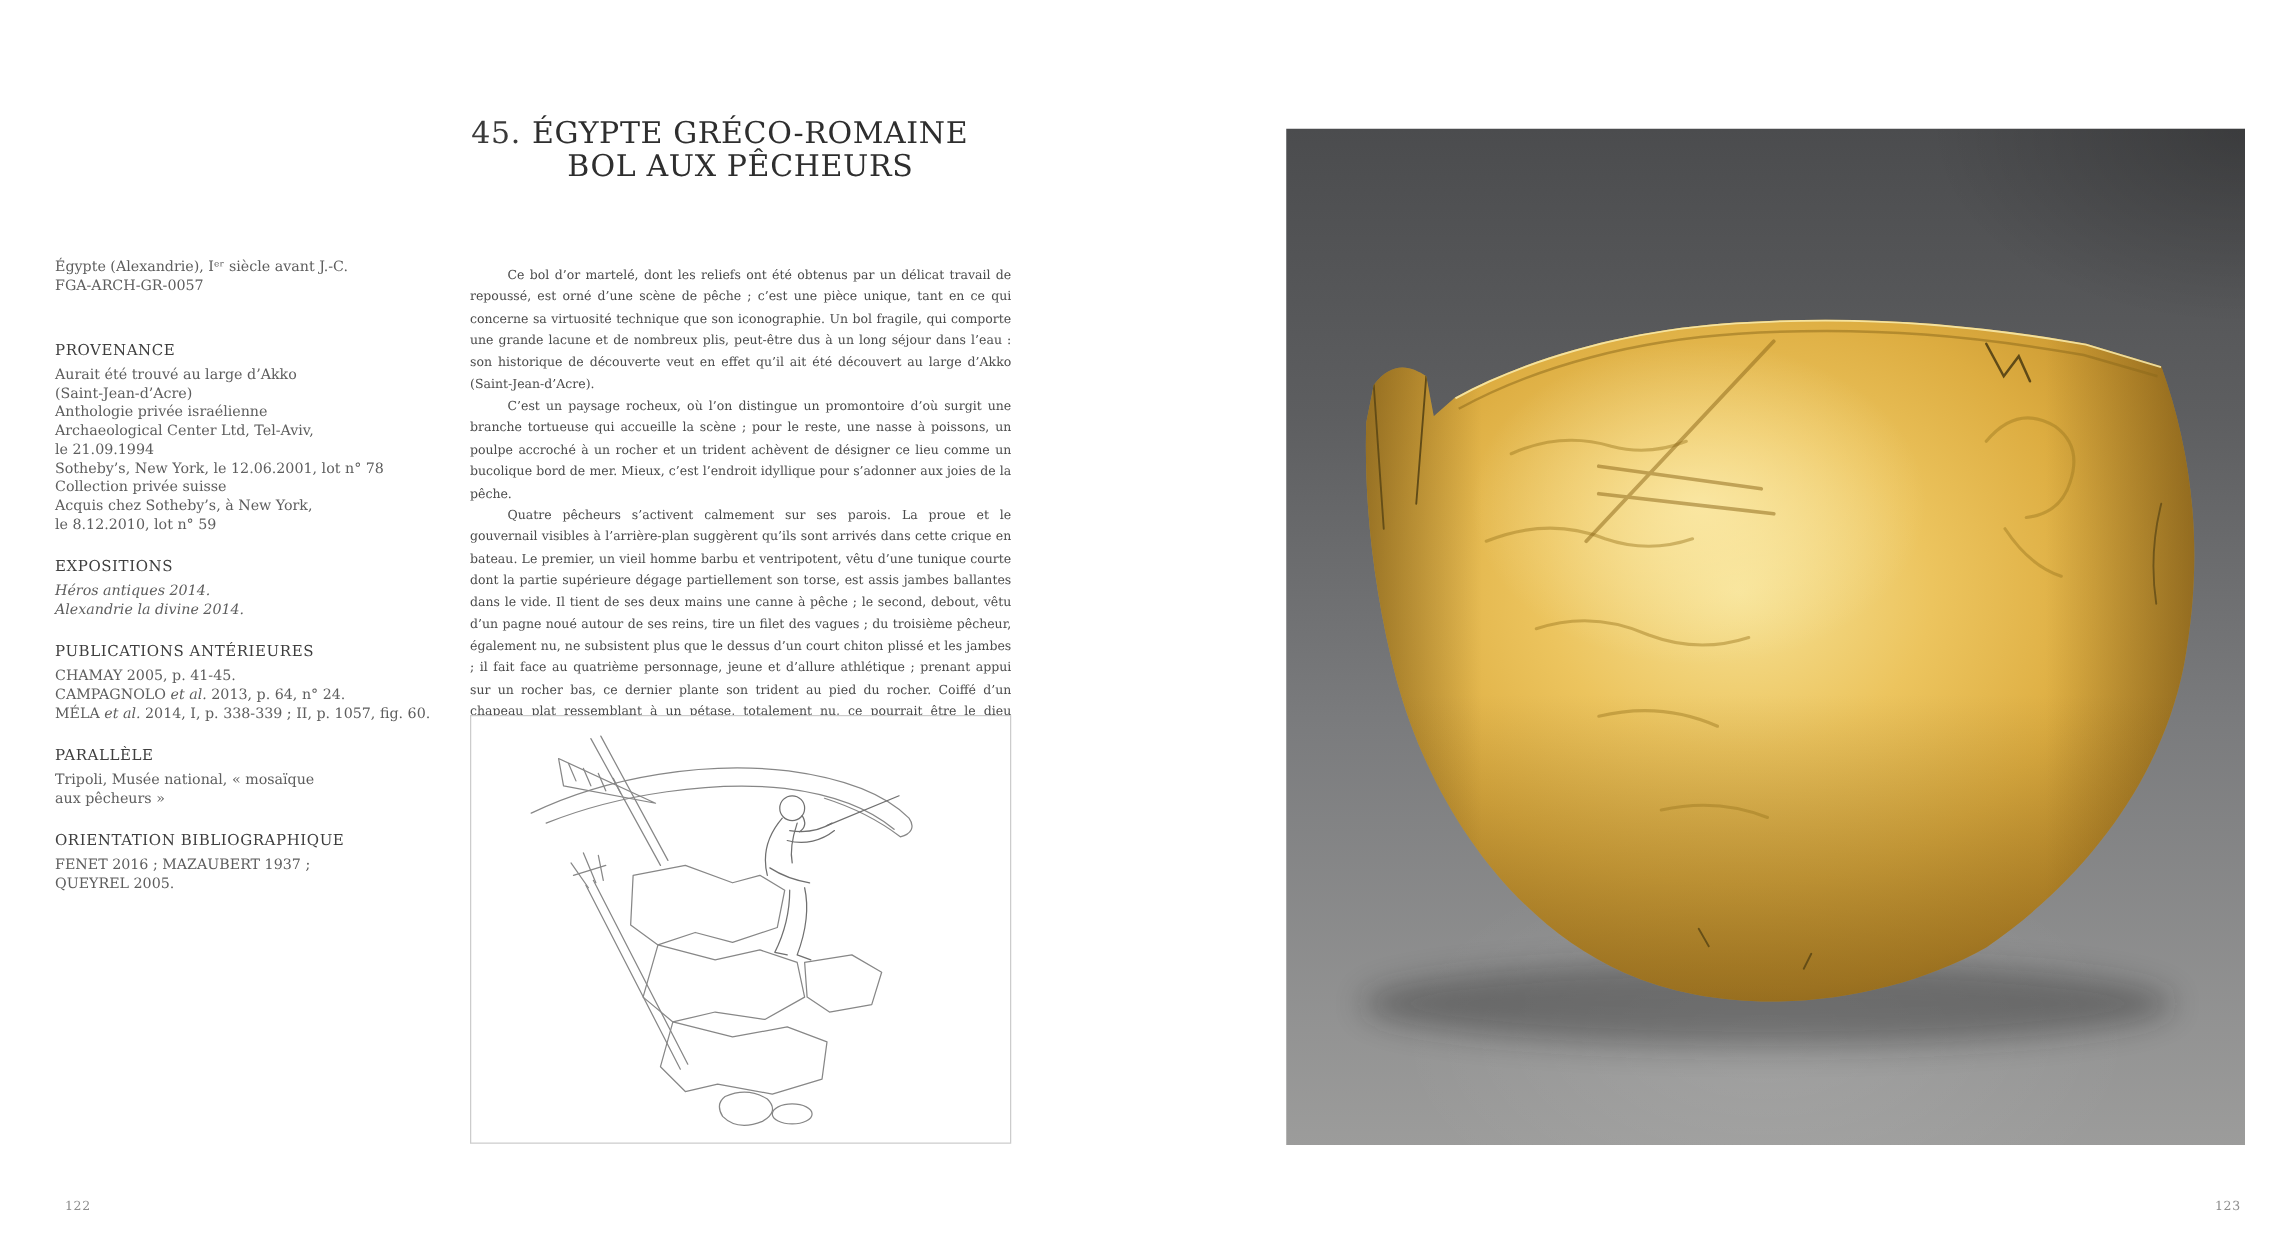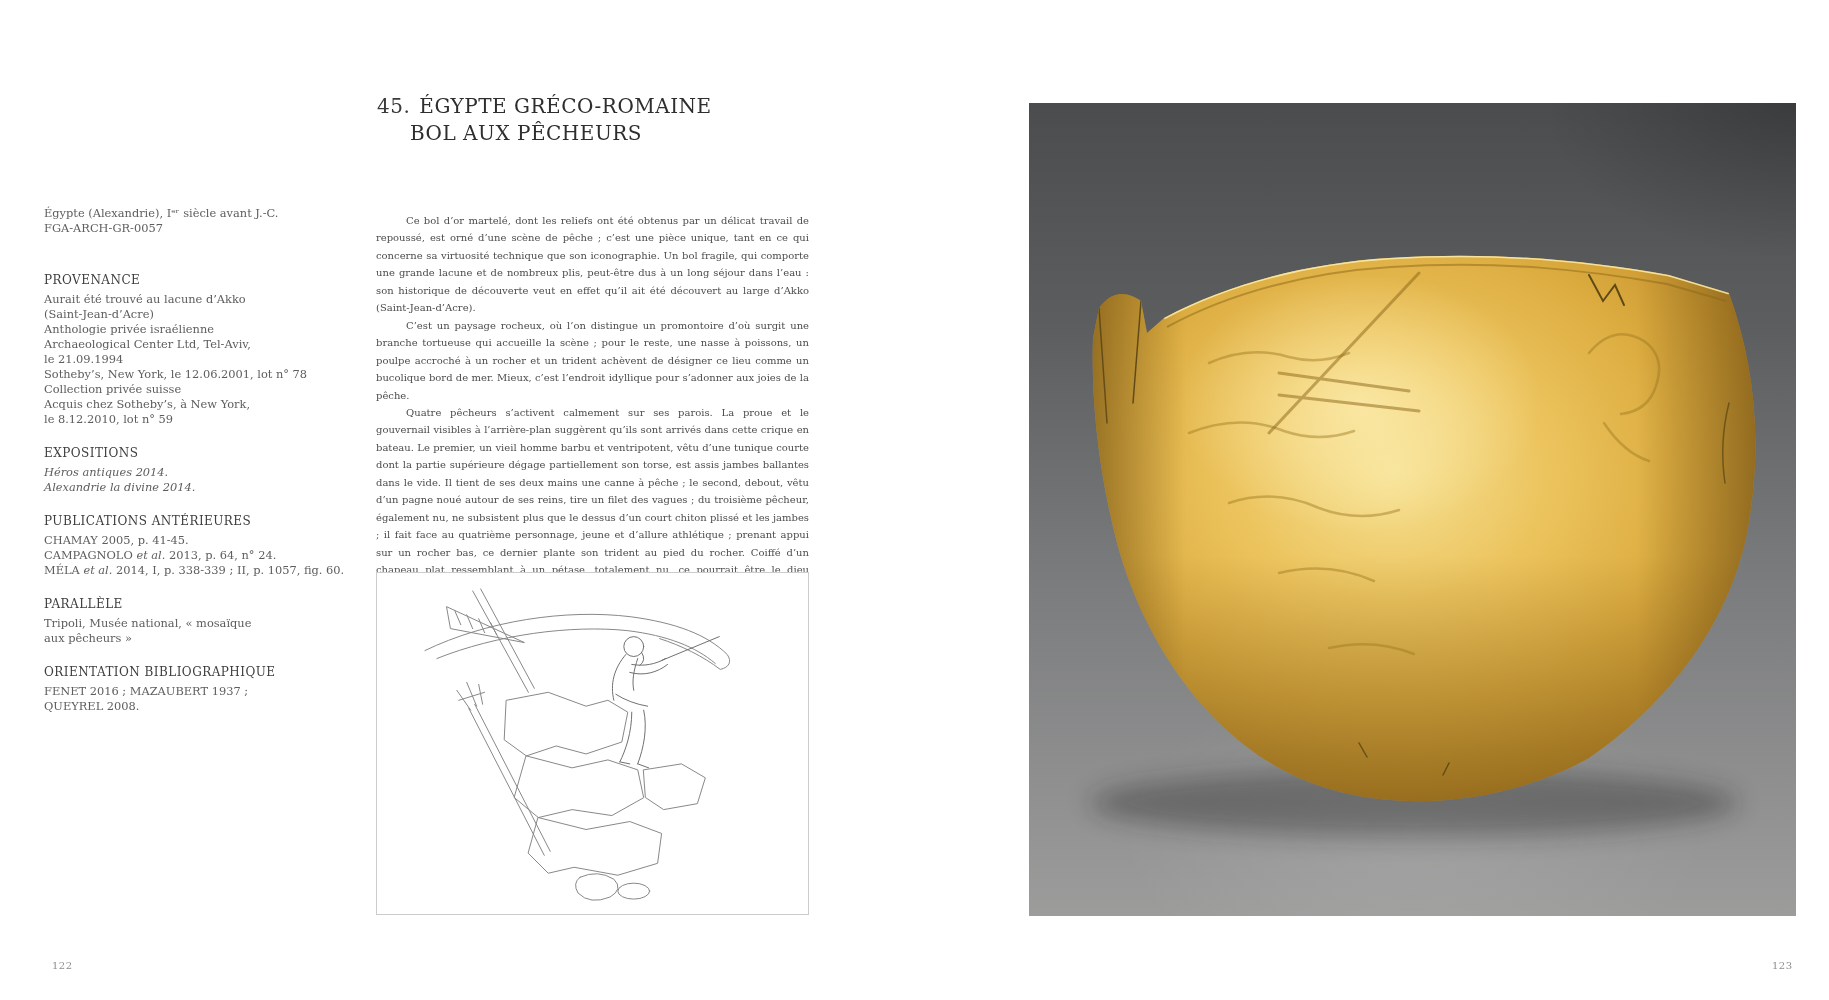--- a/index.html
+++ b/index.html
@@ -1,20 +1,20 @@
 <!DOCTYPE html>
 <html lang="fr" style="--photo-top: #4b4c4e; --photo-bottom: #9c9c9b;"><head>
 <meta charset="utf-8">
 <style>
   html,body{margin:0;padding:0;background:#ffffff;}
   body{font-family:"DejaVu Serif", serif; -webkit-font-smoothing:antialiased;}
   .canvas{position:relative;width:1829px;height:1000px;background:#ffffff;overflow:hidden;}
 
   
-  .title-block{position:absolute;left:377px;top:93px;color:#2e2e2e;font-size:20px;line-height:27px;letter-spacing:.5px;}
+  .title-block{position:absolute;left:377px;top:93px;color:#2e2e2e;font-size:24px;line-height:27px;letter-spacing:.5px;text-align:center;}
   .t-row{display:flex;}
   .t-num{margin-right:9px;color:#3a3a3a;}
   .t-line2{margin-left:33px;}
 
   .sidebar{position:absolute;left:44px;top:206px;width:300px;font-size:11.4px;line-height:15px;color:#5d5d5d;}
   .side-block{margin:0 0 15px 0;}
   .side-line{white-space:nowrap;}
   .side-section{margin-top:19px;}
   .side-section.first{margin-top:37px;}
   .side-heading{font-weight:normal;color:#3e3e3e;font-size:12px;letter-spacing:.45px;margin-bottom:4px;}
@@ -53,21 +53,21 @@
   </div>
 
   <div class="sidebar">
     <div class="side-block">
       <div class="side-line">Égypte (Alexandrie), Iᵉʳ siècle avant J.-C.</div>
       <div class="side-line">FGA-ARCH-GR-0057</div>
     </div>
     <div id="sidebar-sections">
         <div class="side-section first">
           <div class="side-heading">PROVENANCE</div>
-          <div class="side-line"><span>Aurait été trouvé au lacune d’Akko</span></div>
+          <div class="side-line"><span>Aurait été trouvé au large d’Akko</span></div>
           <div class="side-line"><span>(Saint-Jean-d’Acre)</span></div>
           <div class="side-line"><span>Anthologie privée israélienne</span></div>
           <div class="side-line"><span>Archaeological Center Ltd, Tel-Aviv,</span></div>
           <div class="side-line"><span>le 21.09.1994</span></div>
           <div class="side-line"><span>Sotheby’s, New York, le 12.06.2001, lot n° 78</span></div>
           <div class="side-line"><span>Collection privée suisse</span></div>
           <div class="side-line"><span>Acquis chez Sotheby’s, à New York,</span></div>
           <div class="side-line"><span>le 8.12.2010, lot n° 59</span></div>
         </div>
         <div class="side-section">
@@ -82,21 +82,21 @@
           <div class="side-line"><span>MÉLA </span><em>et al.</em><span> 2014, I, p. 338-339 ; II, p. 1057, fig. 60.</span></div>
         </div>
         <div class="side-section">
           <div class="side-heading">PARALLÈLE</div>
           <div class="side-line"><span>Tripoli, Musée national, « mosaïque</span></div>
           <div class="side-line"><span>aux pêcheurs »</span></div>
         </div>
         <div class="side-section">
           <div class="side-heading">ORIENTATION BIBLIOGRAPHIQUE</div>
           <div class="side-line"><span>FENET 2016 ; MAZAUBERT 1937 ;</span></div>
-          <div class="side-line"><span>QUEYREL 2008.</span></div>
+          <div class="side-line"><span>QUEYREL 2005.</span></div>
         </div>
       </div>
   </div>
 
   <div class="article" id="article">
       <p class="para"><span>Ce bol d’or martelé, dont les reliefs ont été obtenus par un délicat travail de repoussé, est orné d’une scène de pêche ; c’est une pièce unique, tant en ce qui concerne sa virtuosité technique que son iconographie. Un bol fragile, qui comporte une grande lacune et de nombreux plis, peut-être dus à un long séjour dans l’eau : son historique de découverte veut en effet qu’il ait été découvert au large d’Akko (Saint-Jean-d’Acre).</span></p>
       <p class="para"><span>C’est un paysage rocheux, où l’on distingue un promontoire d’où surgit une branche tortueuse qui accueille la scène ; pour le reste, une nasse à poissons, un poulpe accroché à un rocher et un trident achèvent de désigner ce lieu comme un bucolique bord de mer. Mieux, c’est l’endroit idyllique pour s’adonner aux joies de la pêche.</span></p>
       <p class="para"><span>Quatre pêcheurs s’activent calmement sur ses parois. La proue et le gouvernail visibles à l’arrière-plan suggèrent qu’ils sont arrivés dans cette crique en bateau. Le premier, un vieil homme barbu et ventripotent, vêtu d’une tunique courte dont la partie supérieure dégage partiellement son torse, est assis jambes ballantes dans le vide. Il tient de ses deux mains une canne à pêche ; le second, debout, vêtu d’un pagne noué autour de ses reins, tire un filet des vagues ; du troisième pêcheur, également nu, ne subsistent plus que le dessus d’un court chiton plissé et les jambes ; il fait face au quatrième personnage, jeune et d’allure athlétique ; prenant appui sur un rocher bas, ce dernier plante son trident au pied du rocher. Coiffé d’un chapeau plat ressemblant à un pétase, totalement nu, ce pourrait être le dieu Hermès, célébré dans l’</span><em>Anthologie Palatine</em><span> comme le patron des pêcheurs. Le dieu parmi ses fidèles...</span></p>
     </div>
 

